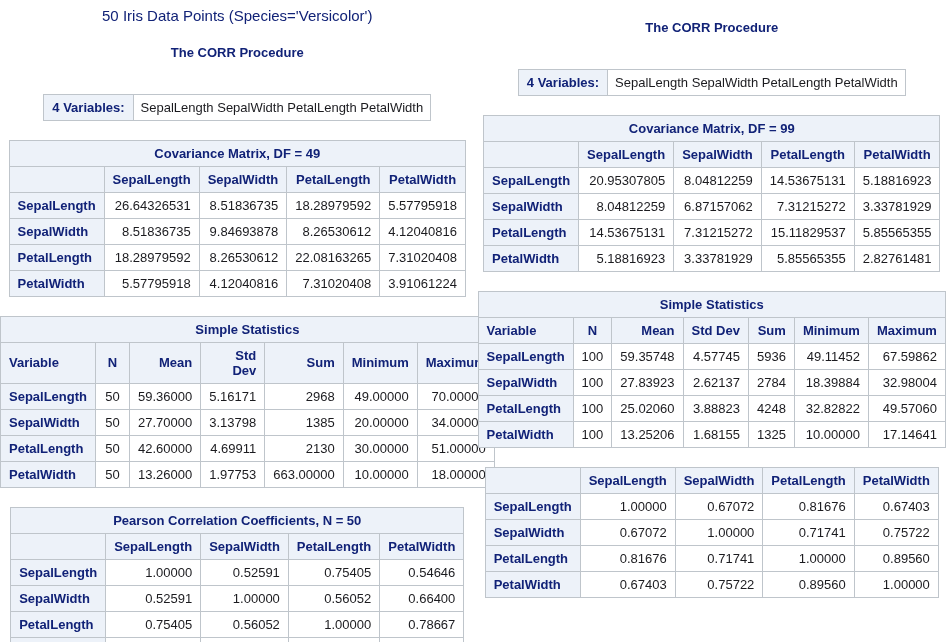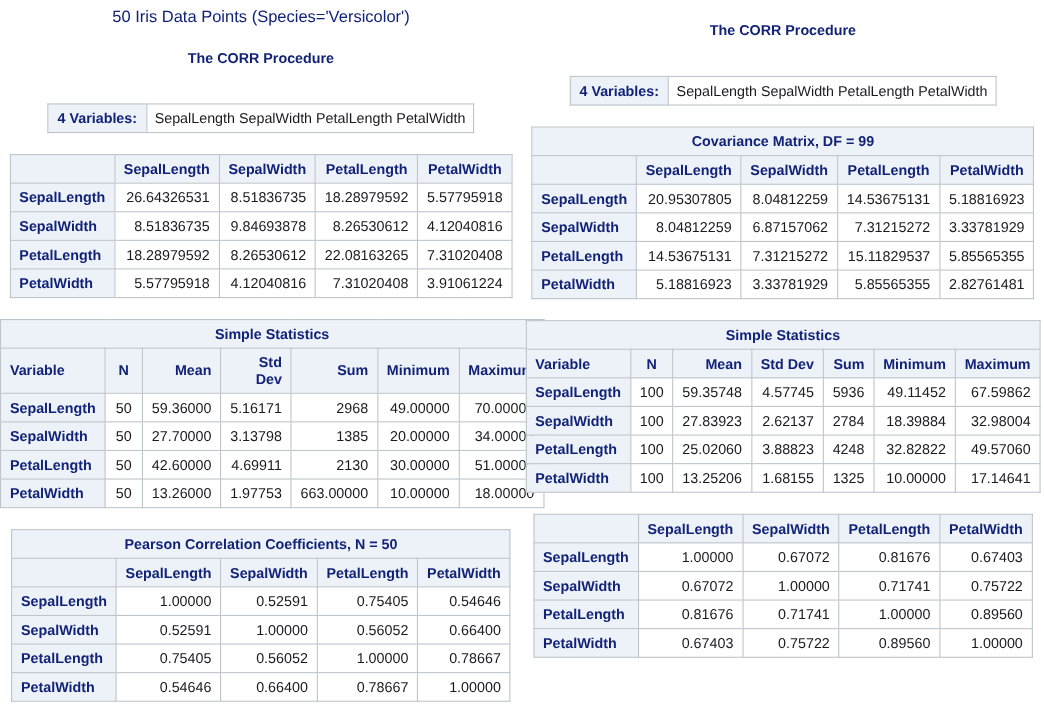--- a/index.html
+++ b/index.html
@@ -59,20 +59,23 @@
       <tbody>
         <tr>
           <th class="al-l">4 Variables:</th>
           <td class="al-l">SepalLength SepalWidth PetalLength PetalWidth</td>
         </tr>
       </tbody>
     </table>
     <table class="matrix">
         <thead>
           <tr>
+            <th class="al-c" colspan="5">Covariance Matrix, DF = 49</th>
+          </tr>
+          <tr>
             <th></th>
             <th class="al-c">SepalLength</th>
             <th class="al-c">SepalWidth</th>
             <th class="al-c">PetalLength</th>
             <th class="al-c">PetalWidth</th>
           </tr>
         </thead>
         <tbody>
           <tr>
             <th class="al-l">SepalLength</th>

